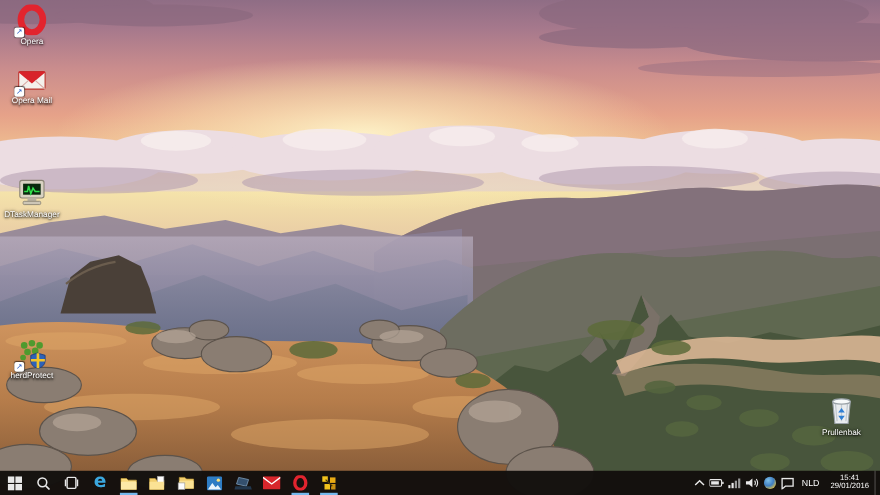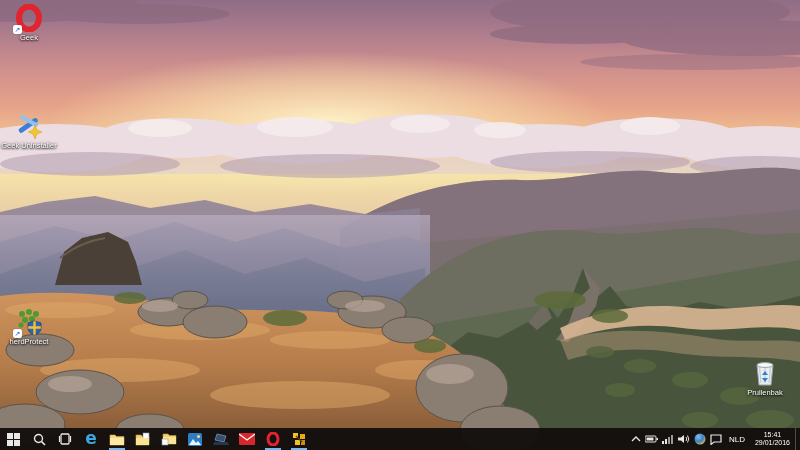--- a/index.html
+++ b/index.html
@@ -179,35 +179,48 @@
   </svg>
   </div>
 
   <div class="dicon" style="left:0;top:3px">
     <div class="art">
       <svg width="28" height="28" viewBox="0 0 28 28">
           <ellipse cx="14" cy="14" rx="10" ry="11.5" fill="none" stroke="#e2242e" stroke-width="6"></ellipse>
         </svg>
       <span class="shortcut">↗</span>
     </div>
-    <div class="lbl">Geek</div>
-  </div>
-
-
-  <div class="dicon" style="left:0;top:111px">
+    <div class="lbl">Opera</div>
+  </div>
+
+  <div class="dicon" style="left:0;top:57px">
     <div class="art">
       <svg width="30" height="30" viewBox="0 0 30 30">
-        <rect x="3" y="12" width="22" height="5" rx="2.5" transform="rotate(-35 14 14)" fill="#3e7fd6"></rect>
-        <rect x="5" y="8" width="20" height="4" rx="2" transform="rotate(28 15 10)" fill="#8fc3ee"></rect>
-        <path d="M21,14 L23,19 L28,21 L23,23 L21,28 L19,23 L14,21 L19,19 Z" fill="#f4c431" stroke="#caa11f" stroke-width=".5"></path>
+        <rect x="3" y="8" width="24" height="16" rx="1.5" fill="#f4f0ec" stroke="#b9362f" stroke-width="1"></rect>
+        <path d="M3,9 L15,19 L27,9 L27,8.5 Q27,8 26,8 L4,8 Q3,8 3,8.5 Z" fill="#d8232a"></path>
+        <path d="M3,24 L12,16 M27,24 L18,16" stroke="#d9a9a4" stroke-width="1" fill="none"></path>
       </svg>
-    </div>
-    <div class="lbl">Geek Uninstaller</div>
-  </div>
-
+      <span class="shortcut">↗</span>
+    </div>
+    <div class="lbl">Opera Mail</div>
+  </div>
+
+
+  <div class="dicon" style="left:0;top:160px">
+    <div class="art">
+      <svg width="30" height="30" viewBox="0 0 30 30">
+        <rect x="4" y="4" width="22" height="16" rx="2" fill="#d9d2c2" stroke="#8a8374" stroke-width="1"></rect>
+        <rect x="7" y="7" width="16" height="10" fill="#08290c"></rect>
+        <polyline points="8,14 11,14 12,9 14,16 16,11 18,14 22,14" fill="none" stroke="#2fe04a" stroke-width="1.4"></polyline>
+        <rect x="11" y="20" width="8" height="3" fill="#b8b1a1"></rect>
+        <rect x="7" y="23" width="16" height="3" rx="1" fill="#cdc6b6" stroke="#8a8374" stroke-width=".8"></rect>
+      </svg>
+    </div>
+    <div class="lbl">DTaskManager</div>
+  </div>
 
 
 
   <div class="dicon" style="left:0;top:307px">
     <div class="art">
       <svg width="30" height="30" viewBox="0 0 30 30">
         <g fill="#4f9a2e">
           <circle cx="8" cy="7" r="3"></circle>
             <circle cx="15" cy="5" r="3"></circle>
             <circle cx="22" cy="7" r="3"></circle>

